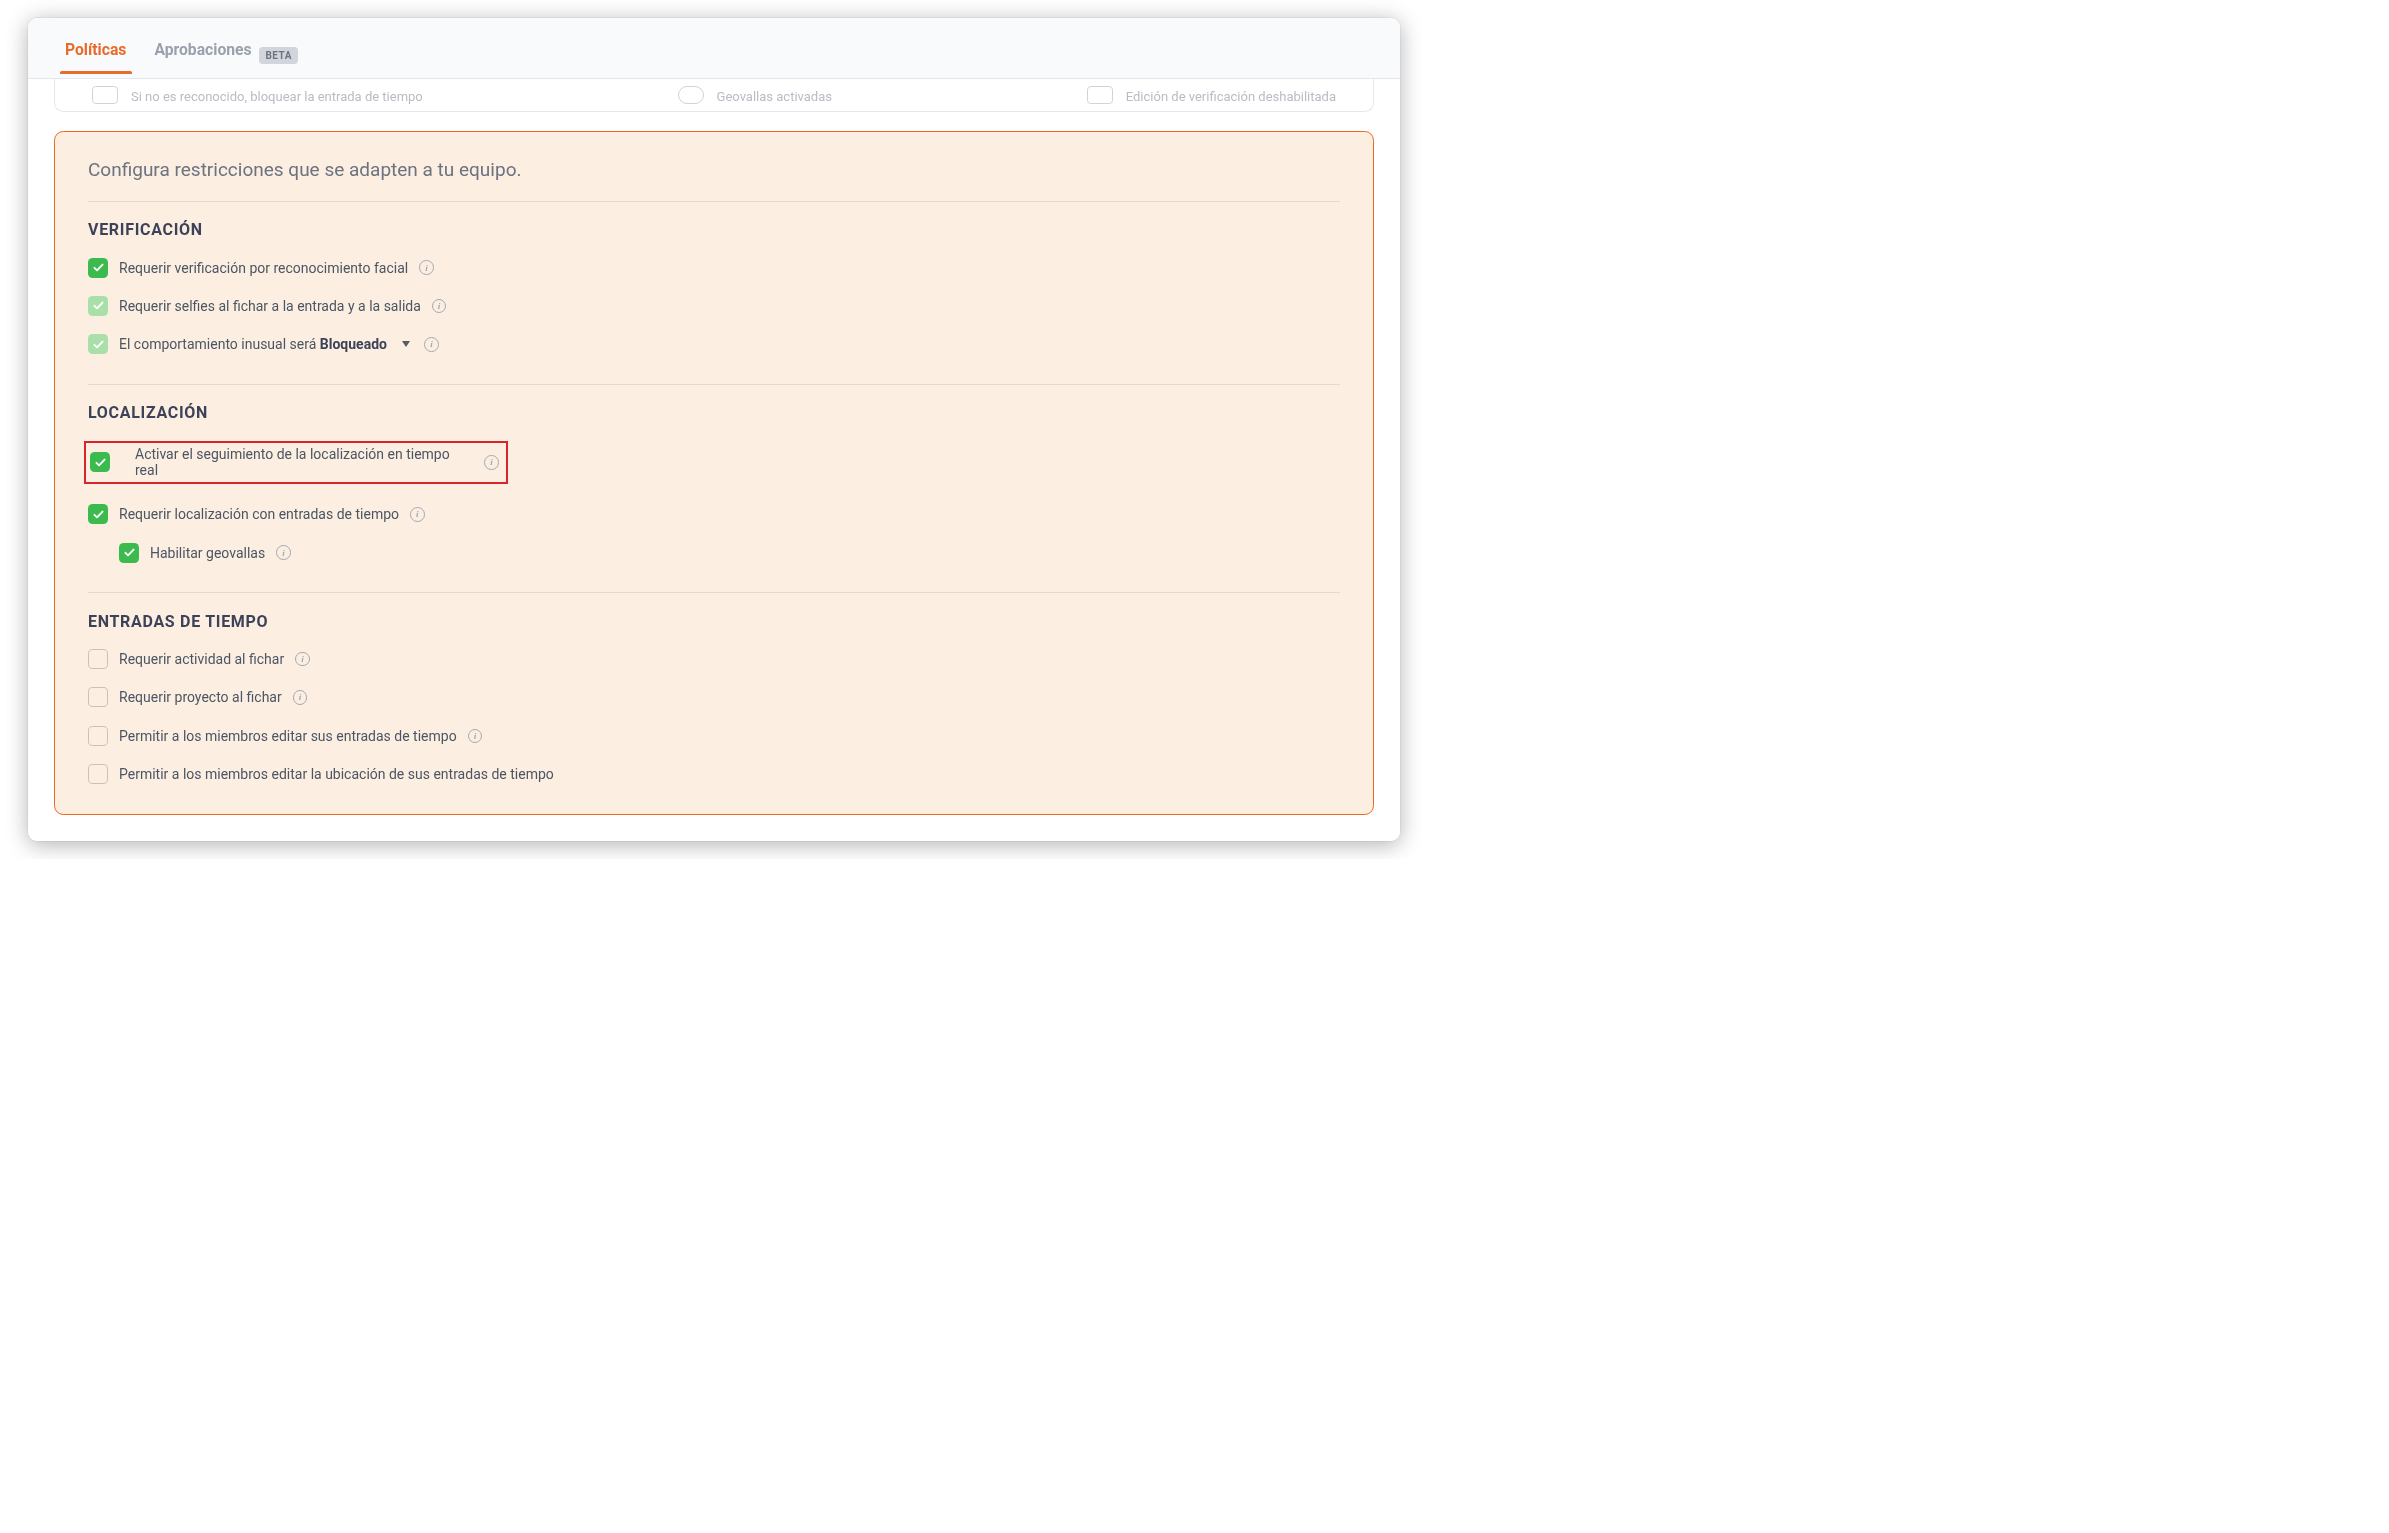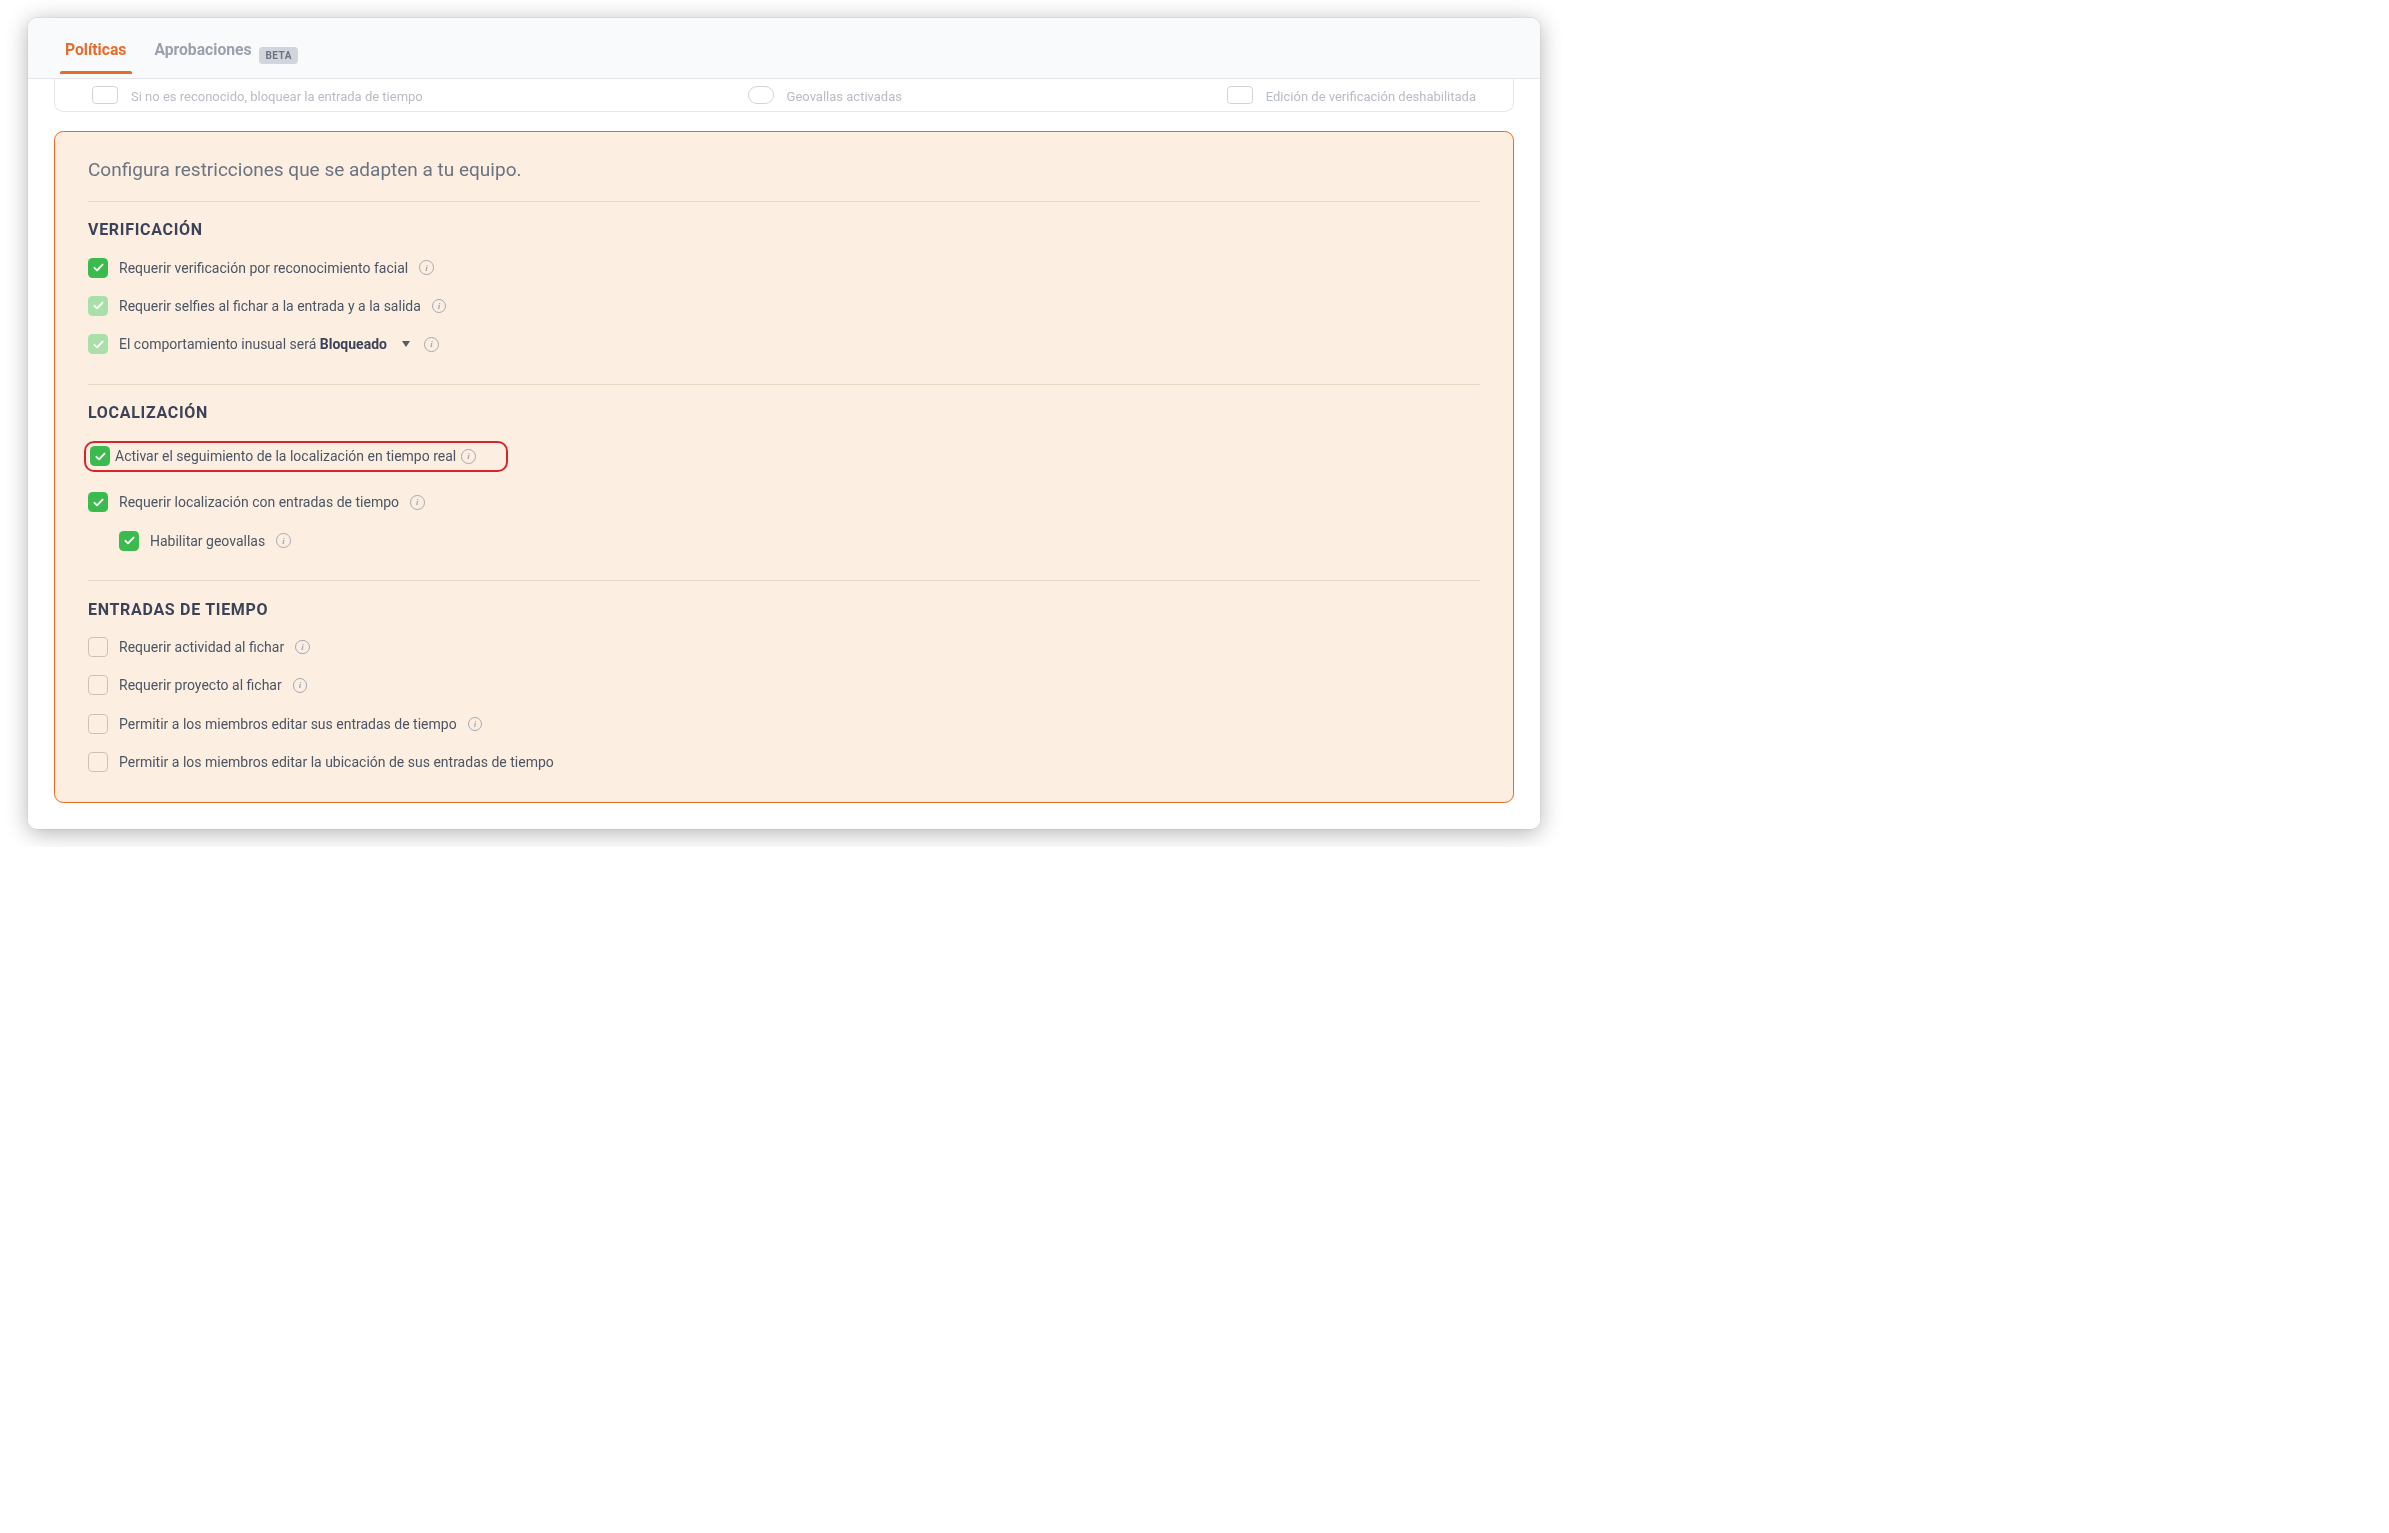--- a/index.html
+++ b/index.html
@@ -3,21 +3,21 @@
 <meta charset="utf-8">
 <style>
   * { box-sizing: border-box; margin: 0; padding: 0; }
   body {
     font-family: -apple-system, BlinkMacSystemFont, "Segoe UI", Roboto, "Helvetica Neue", Arial, sans-serif;
     background: #ffffff;
     padding: 18.4px 28px;
     color: #3c4257;
   }
   .app-frame {
-    width: 1512px;
+    width: 1372px;
     background: #f9fafb;
     border-radius: 9.2px;
     box-shadow: 0 3.7px 22px rgba(0,0,0,0.30), 0 0 0 0.9px rgba(0,0,0,0.04);
     overflow: hidden;
     position: relative;
   }
   
   .tabs {
     display: flex;
     align-items: center;
@@ -121,27 +121,27 @@
   .row {
     display: flex;
     align-items: center;
     gap: 11px;
     padding: 5.5px 0;
     margin-bottom: 7.4px;
   }
   .row.indent { padding-left: 31px; }
   .highlight {
     border: 2.8px solid #d7262b;
-    border-radius: 10px;
+    border-radius: 0;
     padding: 3.7px 7.4px 3.7px 3.7px;
     margin-left: -3.7px;
     display: inline-flex;
     width: 424px;
     align-items:center;
-    gap:5px;
+    gap:25px;
   }
   .chk {
     width: 20px; height: 20px;
     border-radius: 4.6px;
     display:flex; align-items:center; justify-content:center;
     flex-shrink:0;
     cursor:pointer;
   }
   .chk.on { background:#3bbb4e; }
   .chk.on-dim { background:#a9e0a9; }

